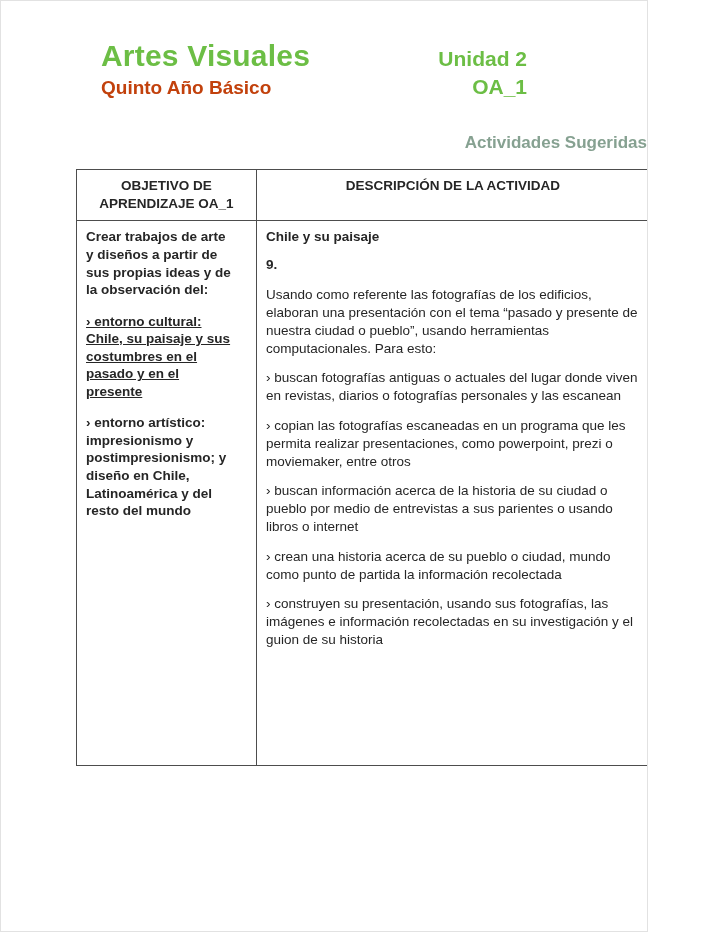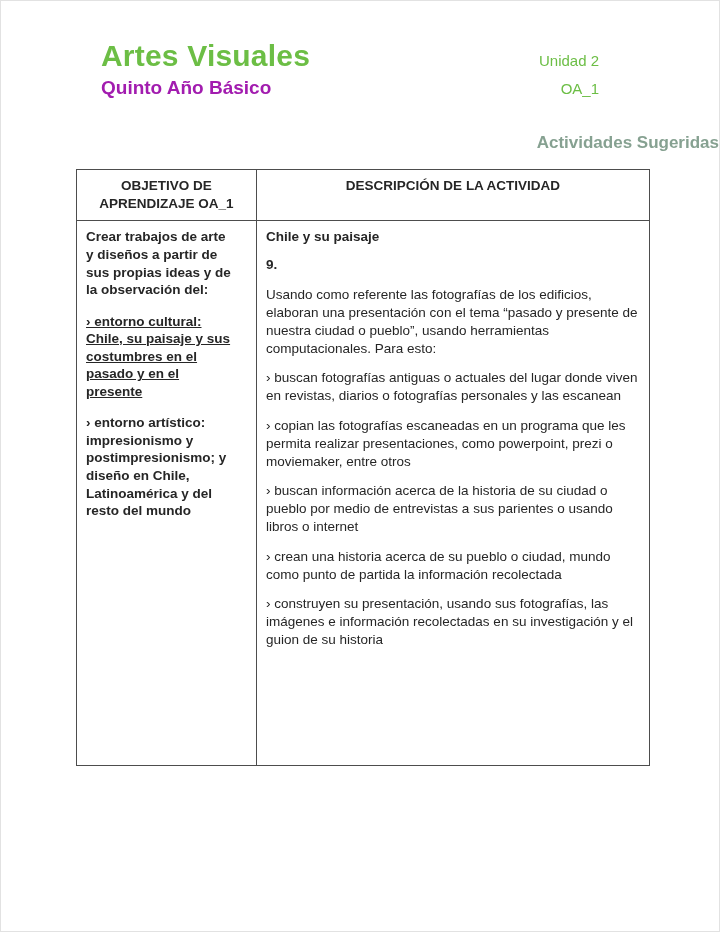--- a/index.html
+++ b/index.html
@@ -5,21 +5,21 @@
   html, body {
     margin: 0;
     padding: 0;
     background: #ffffff;
     font-family: "Liberation Sans", sans-serif;
     color: #262626;
   }
   .page {
     position: relative;
     box-sizing: border-box;
-    width: 720px;
+    width: 648px;
     height: 932px;
     background: #ffffff;
     border: 1px solid #e2e2e2;
     overflow: hidden;
   }
   .doc-header {
     padding-top: 38px;
   }
   .header-line {
     display: flex;
@@ -31,25 +31,25 @@
     margin: 0;
     font-size: 30px;
     font-weight: bold;
     color: var(--accent-green, #6cbe45);
     letter-spacing: 0.2px;
   }
   .doc-subtitle {
     margin: 4px 0 0 0;
     font-size: 19px;
     font-weight: bold;
-    color: #a21caf;
+    color: #c2410c;
   }
   .unit-label, .oa-label {
-    font-size: 15px;
-    font-weight: normal;
+    font-size: 21px;
+    font-weight: bold;
     color: var(--accent-green, #6cbe45);
     text-align: center;
   }
   .section-title {
     margin-top: 34px;
     text-align: right;
     font-size: 17px;
     font-weight: bold;
     color: var(--section-title, #86a191);
   }

